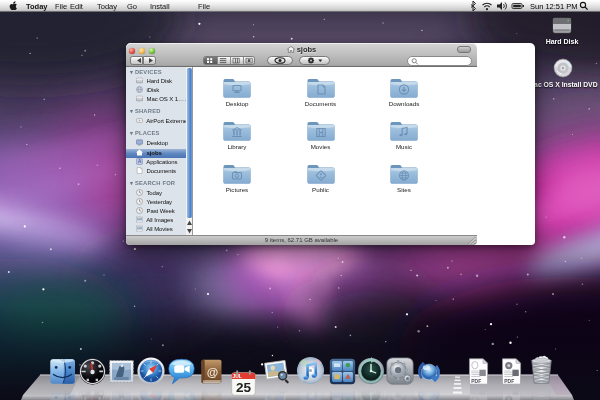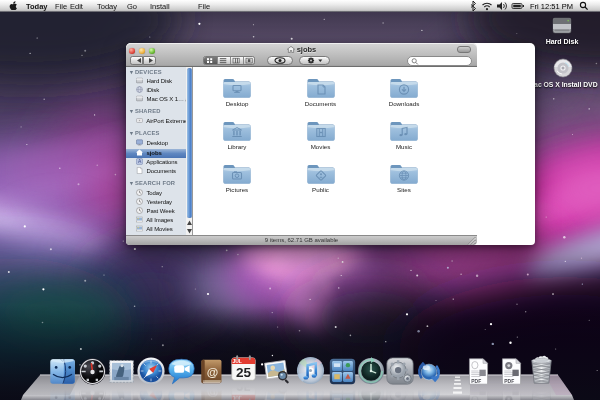--- a/index.html
+++ b/index.html
@@ -279,21 +279,21 @@
       </svg>
  <svg width="12" height="10" viewBox="0 0 12 10" style="left:496px;top:0.5px">
         <path d="M1 3.5 L3.5 3.5 L6 1 L6 9 L3.5 6.5 L1 6.5 Z" fill="#222"></path>
         <path d="M7.5 3 A3 3 0 0 1 7.5 7 M9 1.5 A5 5 0 0 1 9 8.5" stroke="#222" stroke-width=".9" fill="none"></path>
       </svg>
  <svg width="14" height="10" viewBox="0 0 14 10" style="left:511px;top:0.5px">
         <rect x="1" y="2.5" width="10" height="5" rx="1.2" fill="none" stroke="#222" stroke-width=".9"></rect>
         <rect x="2.2" y="3.7" width="7.6" height="2.6" fill="#222"></rect>
         <rect x="11.6" y="4" width="1.4" height="2" fill="#222"></rect>
       </svg>
- <span class="mi" style="left:530px;color:#000;">Fri 12:51 PM</span>
+ <span class="mi" style="left:530px;color:#000;">Sun 12:51 PM</span>
  <svg width="10" height="10" viewBox="0 0 10 10" style="left:579px;top:0.5px">
         <circle cx="4" cy="4" r="2.6" stroke="#111" stroke-width="1.1" fill="none"></circle>
         <path d="M6 6 L8.6 8.6" stroke="#111" stroke-width="1.3"></path>
       </svg>
 </div>
 
 <div class="dico" style="left:532px;top:17px;width:60px;">
  <svg width="20" height="18" viewBox="0 0 20 18" style="display:block;margin:0 auto;">
   <rect x="1" y="1" width="18" height="15" rx="2" fill="#a6a8ac" stroke="#5a5c60" stroke-width=".5"></rect>
   <rect x="1" y="1" width="18" height="7" rx="2" fill="#6e7074"></rect>
@@ -798,21 +798,21 @@
           </defs>
 <rect x="5" y="3" width="22" height="26" rx="2" fill="url(#ab1)"></rect>
 <rect x="5" y="3" width="3.5" height="26" rx="1.5" fill="#6a4426"></rect>
 <g stroke="#e8e2d8" stroke-width="0.9">
             <path d="M6.5 26.5 H26"></path>
             <path d="M6.5 28 H26"></path>
           </g>
 <rect x="8.5" y="26" width="18.5" height="1" fill="#c8b898"></rect>
 <text x="17" y="21" font-size="13" font-family="Liberation Sans" font-weight="bold" fill="#f2ead8" text-anchor="middle">@</text>
         </svg></div>
-      <div class="dkico" style="left:228.5px;top:2px;width:29px;height:29px;-webkit-box-reflect:below -7.25px linear-gradient(rgba(0,0,0,0.38), transparent 62%);"><svg width="29" height="29" viewBox="0 0 32 32">
+      <div class="dkico" style="left:228.5px;top:17px;width:29px;height:29px;-webkit-box-reflect:below -7.25px linear-gradient(rgba(0,0,0,0.38), transparent 62%);"><svg width="29" height="29" viewBox="0 0 32 32">
 <rect x="3" y="4" width="26" height="25" rx="3" fill="#f8f8f6" stroke="#b0b0ac" stroke-width="0.8"></rect>
 <path d="M3 7 Q3 4 6 4 L26 4 Q29 4 29 7 L29 11 L3 11 Z" fill="#e23c30"></path>
 <text x="9" y="9.8" font-size="5.5" font-family="Liberation Sans" fill="#fff" font-weight="bold" text-anchor="middle">JUL</text>
 <text x="16" y="25" font-size="15" font-family="Liberation Sans" font-weight="bold" fill="#222" text-anchor="middle">25</text>
 <rect x="8" y="1.5" width="2" height="5" rx="1" fill="#9a9a9a"></rect>
           <rect x="22" y="1.5" width="2" height="5" rx="1" fill="#9a9a9a"></rect>
         </svg></div>
       <div class="dkico" style="left:262.0px;top:4px;width:30px;height:30px;-webkit-box-reflect:below -7.5px linear-gradient(rgba(0,0,0,0.38), transparent 62%);"><svg width="30" height="30" viewBox="0 0 32 32">
 <g transform="rotate(-8 16 16)">
             <rect x="4" y="6" width="22" height="17" fill="#fdfdfd" stroke="#b8b8bc" stroke-width="0.8"></rect>

